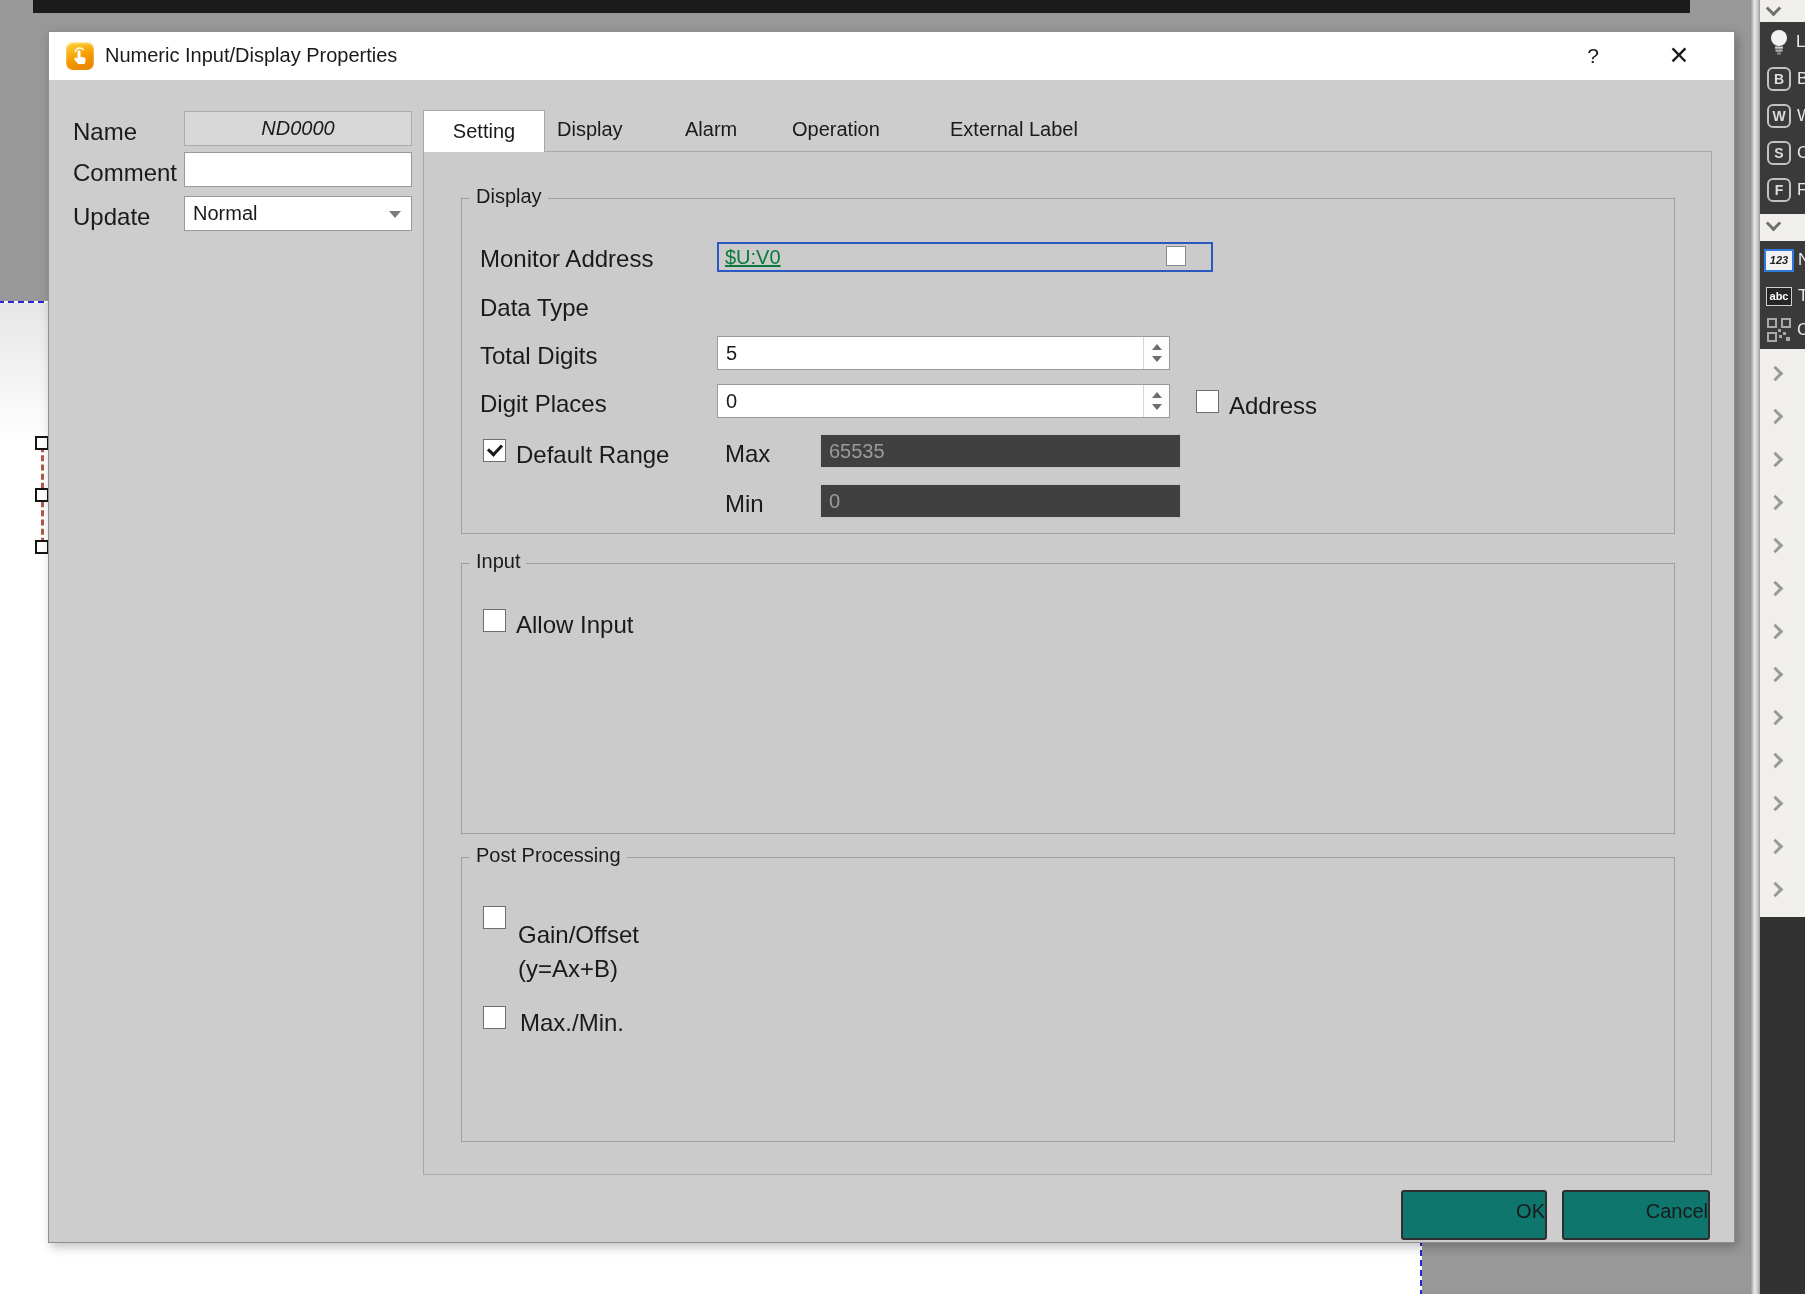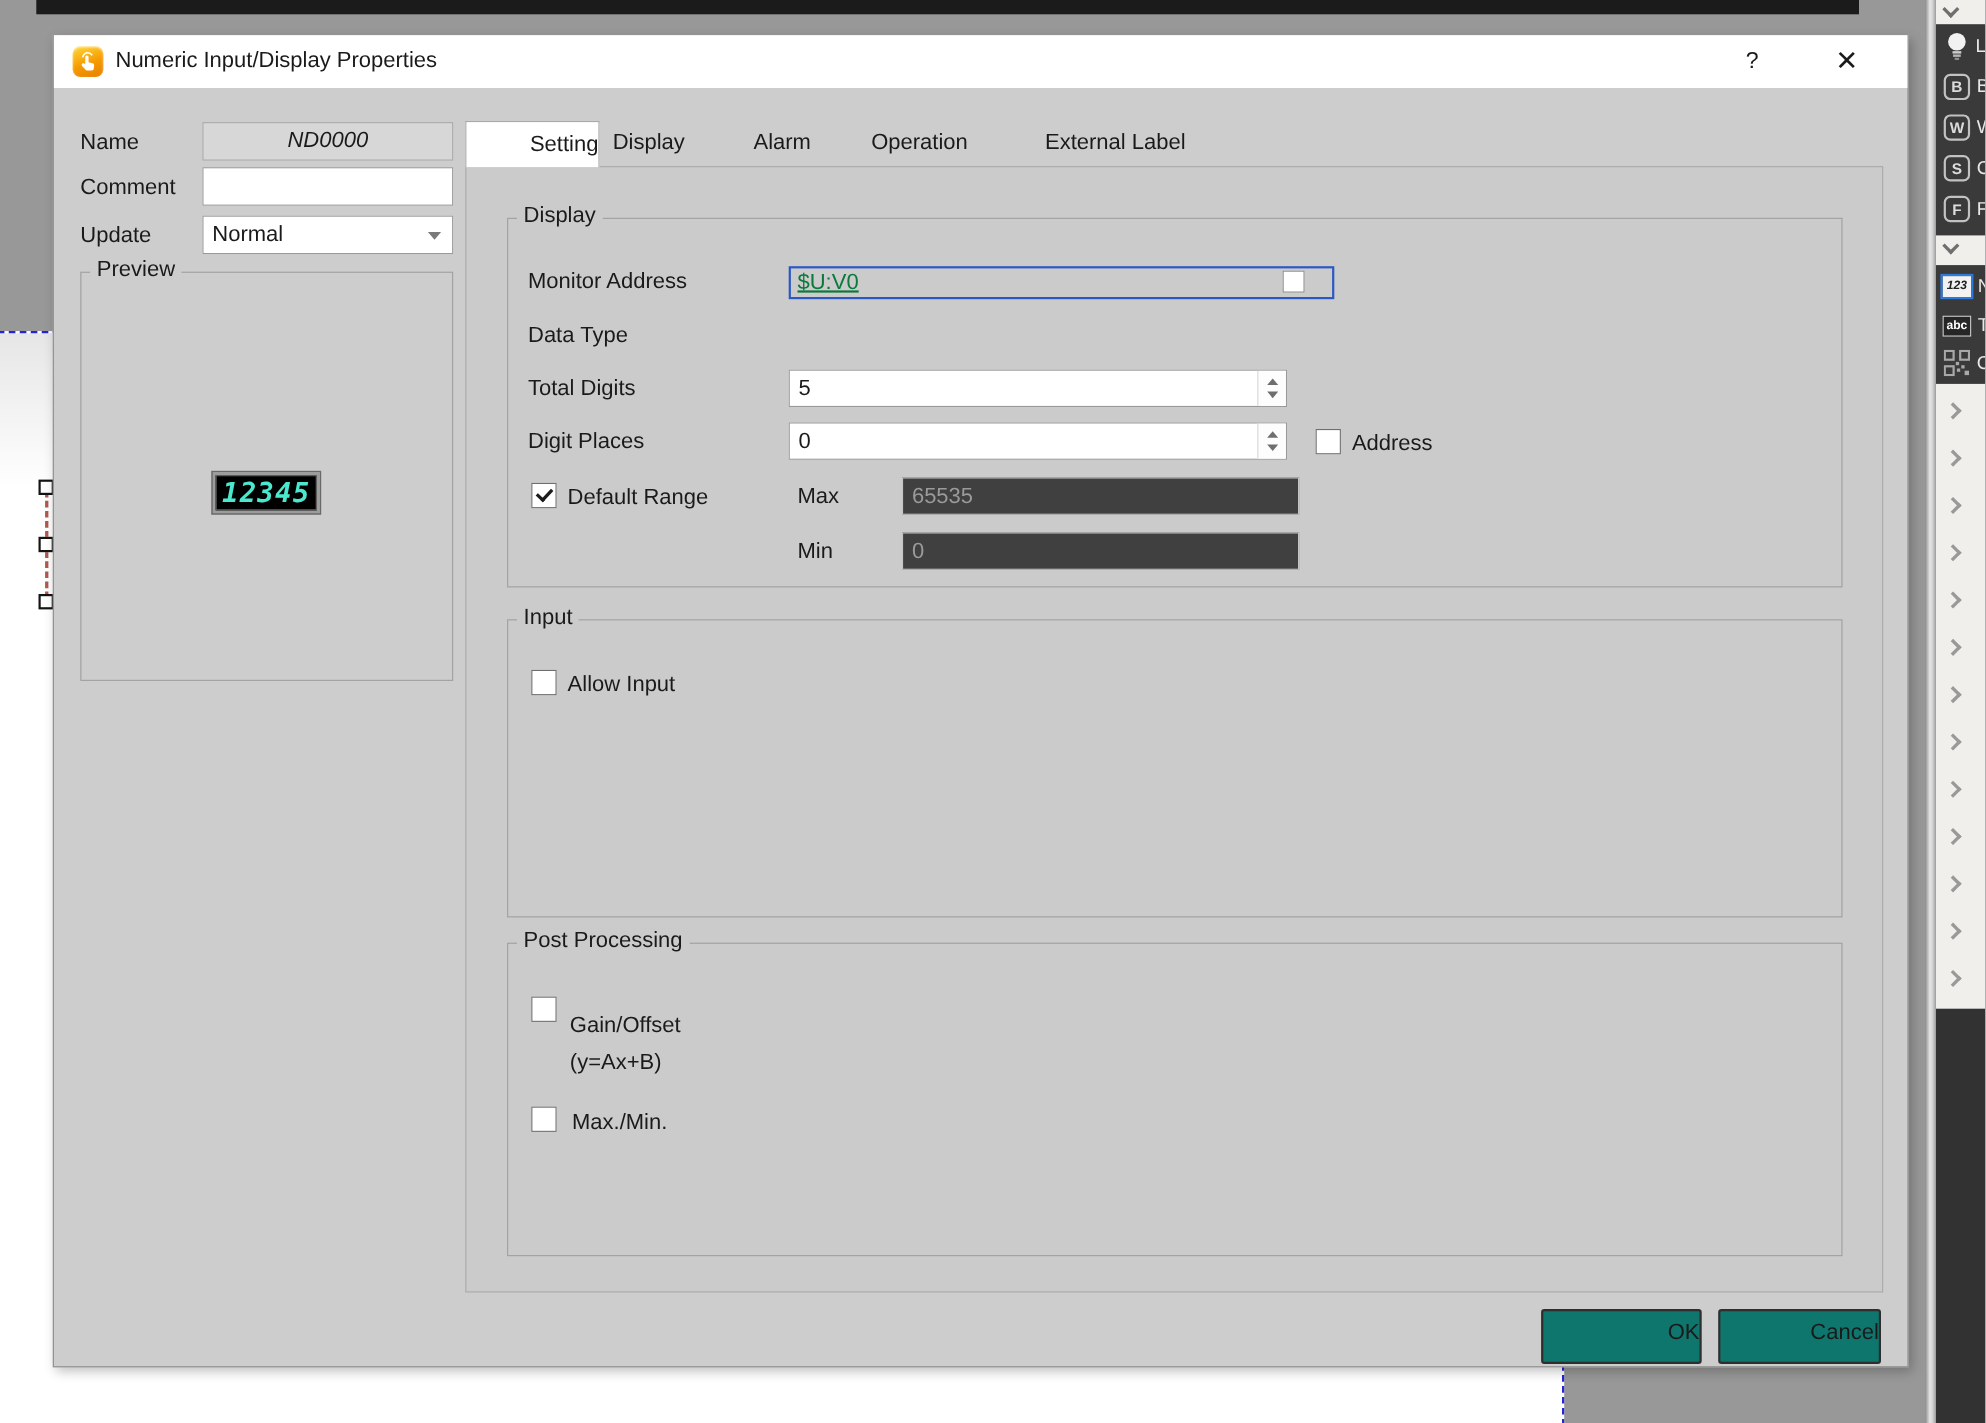--- a/index.html
+++ b/index.html
@@ -19,21 +19,21 @@
   .dialog { position:absolute; left:48px; top:31px; width:1687px; height:1212px; background:#cdcdcd;
     border:1px solid #8e8e8e; box-shadow:3px 4px 10px rgba(0,0,0,.25); }
   .titlebar { position:absolute; left:0; top:0; width:100%; height:48px; background:#ffffff; }
   .app-icon { position:absolute; left:17px; top:10px; width:28px; height:28px; border-radius:7px;
     background:linear-gradient(160deg,#ffd83d,#f59b00 55%,#e87e00);
     display:flex; align-items:center; justify-content:center; box-shadow:inset 0 1px 2px rgba(255,255,255,.8); }
   .title-text { position:absolute; left:56px; top:12px; font-size:20px; }
   .help-btn { position:absolute; left:1530px; top:12px; width:28px; height:26px; font-size:21px; text-align:center; cursor:default; }
   .close-btn { position:absolute; left:1612px; top:9px; width:36px; height:30px; font-size:25px; font-weight:300; text-align:center; cursor:default; }
 
-  .lbl { position:absolute; font-size:20px; white-space:nowrap; }
+  .lbl { position:absolute; font-size:24px; white-space:nowrap; }
   .fld { position:absolute; background:#fff; border:1px solid #9a9a9a; font-size:20px; line-height:32px; padding-left:8px; overflow:hidden; }
   .fld-ro { background:#d7d7d7; border:1px solid #ababab; text-align:center; padding-left:0;font-style:italic; }
   .fld-dis { background:#404040; border:1px solid #c4c4c4; color:#9a9a9a; }
 
   .dd-arrow { position:absolute; right:10px; top:14px; width:0; height:0;
     border-left:6px solid transparent; border-right:6px solid transparent; border-top:7px solid #7a7a7a; }
 
   .spin { position:absolute; right:0; top:0; width:26px; height:100%; border-left:1px solid #d6d6d6;
     display:flex; flex-direction:column; align-items:center; justify-content:space-evenly; background:#fdfdfd; }
   .tri-up { width:0; height:0; border-left:5px solid transparent; border-right:5px solid transparent; border-bottom:6px solid #6e6e6e; }
@@ -43,21 +43,21 @@
   .gbox-title { position:absolute; top:-14px; left:8px; background:#cbcbcb; padding:0 6px; font-size:20px; }
   .gbox-title2 { background:#cdcdcd; }
 
   .cb { position:absolute; width:23px; height:23px; background:#fff; border:1px solid #6e6e6e; }
   .cb.checked::after { content:""; position:absolute; left:4px; top:4px; width:11px; height:6px;
     border-left:3px solid #1b1b1b; border-bottom:3px solid #1b1b1b; transform:rotate(-47deg); }
 
   .tabs-panel { position:absolute; left:374px; top:119px; width:1289px; height:1024px; background:#cbcbcb; border:1px solid #a9a9a9; }
   .tab { position:absolute; top:86px; font-size:20px; white-space:nowrap; }
   .tab-active { position:absolute; left:374px; top:78px; width:122px; height:42px; background:#fff;
-    border:1px solid #a9a9a9; border-bottom:none; z-index:2; text-align:right; line-height:40px; font-size:20px; }
+    border:1px solid #a9a9a9; border-bottom:none; z-index:2; text-align:center; line-height:40px; font-size:20px; }
 
   .preview-box { position:absolute; left:24px; top:215px; width:339px; height:372px; border:1px solid #9f9f9f; }
   .seg-display { position:absolute; left:119px; top:181px; width:98px; height:38px; background:#000;
     border:3px solid #9c9c9c; box-shadow:0 0 0 1px #6f6f6f, inset 0 0 0 1px #636363;
     color:#49e8cf; font-family:"DejaVu Sans Mono", monospace; font-style:italic; font-weight:bold;
     font-size:25px; letter-spacing:1px; text-align:center; line-height:31px; }
 
   .ma-field { position:absolute; background:transparent; border:2px solid #2b59c3; font-size:20px; line-height:26px;
     padding-left:6px; color:#0a7a3c; text-decoration:underline; }
   .sq-btn { position:absolute; width:20px; height:20px; background:#fff; border:1px solid #8a8a8a; }
@@ -116,24 +116,20 @@
 
     <div class="lbl" style="left:24px;top:127px">Comment</div>
     <div class="fld" style="left:135px;top:120px;width:228px;height:35px"></div>
 
     <div class="lbl" style="left:24px;top:171px">Update</div>
     <div class="fld" style="left:135px;top:164px;width:228px;height:35px">
       <span>Normal</span>
       <span class="dd-arrow"></span>
     </div>
 
-    <div class="preview-box">
-      <div class="gbox-title gbox-title2">Preview</div>
-      <div class="seg-display">12345</div>
-    </div>
 
     <div class="tab-active">Setting</div>
     <div class="tab" style="left:508px">Display</div>
     <div class="tab" style="left:636px">Alarm</div>
     <div class="tab" style="left:743px">Operation</div>
     <div class="tab" style="left:901px">External Label</div>
 
     <div class="tabs-panel">
 
       <div class="gbox" style="left:37px;top:46px;width:1214px;height:336px">

